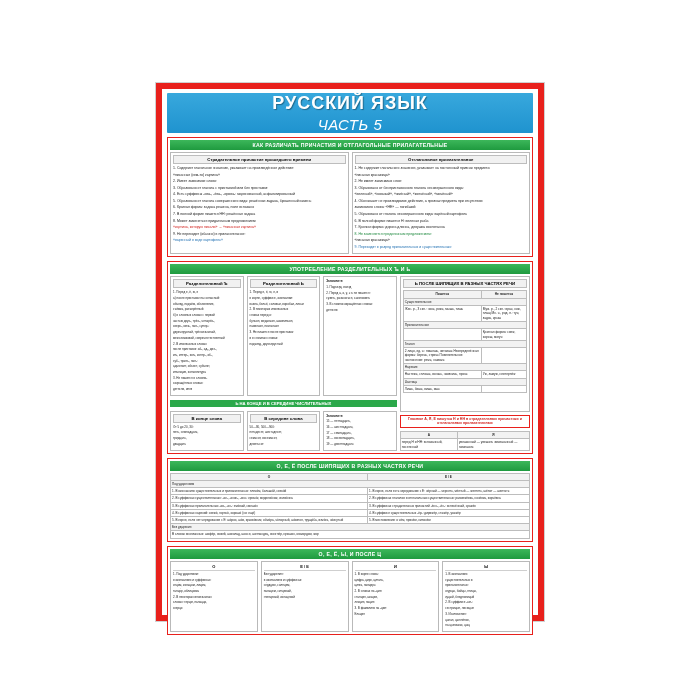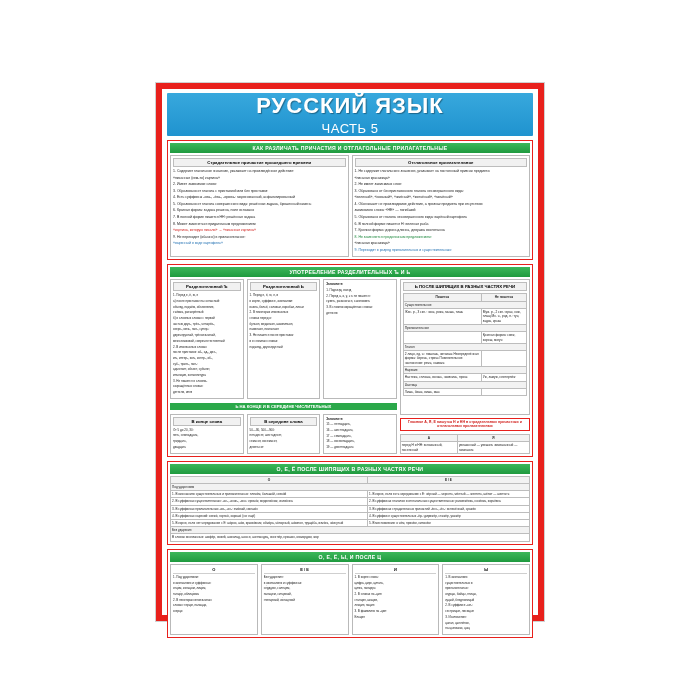--- a/index.html
+++ b/index.html
@@ -38,29 +38,30 @@
     height: 52px;
     display: flex;
     flex-direction: column;
     align-items: center;
     justify-content: center;
     border-radius: 1px;
   }
   .titlebar .t1 {
     color: #ffffff;
     font-weight: bold;
-    font-size: 22px;
+    font-size: 18px;
     letter-spacing: 1px;
     text-shadow: 1px 1px 1px rgba(0,0,0,.35);
   }
   .titlebar .t2 {
     color: #ffffff;
-    font-size: 13px;
+    font-size: 15px;
     margin-top: 2px;
     letter-spacing: .5px;
+    font-style: italic;
   }
   
   .block {
     border: 1px solid #e8201c;
     box-sizing: border-box;
     padding: 2px;
     background: #ffffff;
   }
   .greenbar {
     background: #2ba84a;

